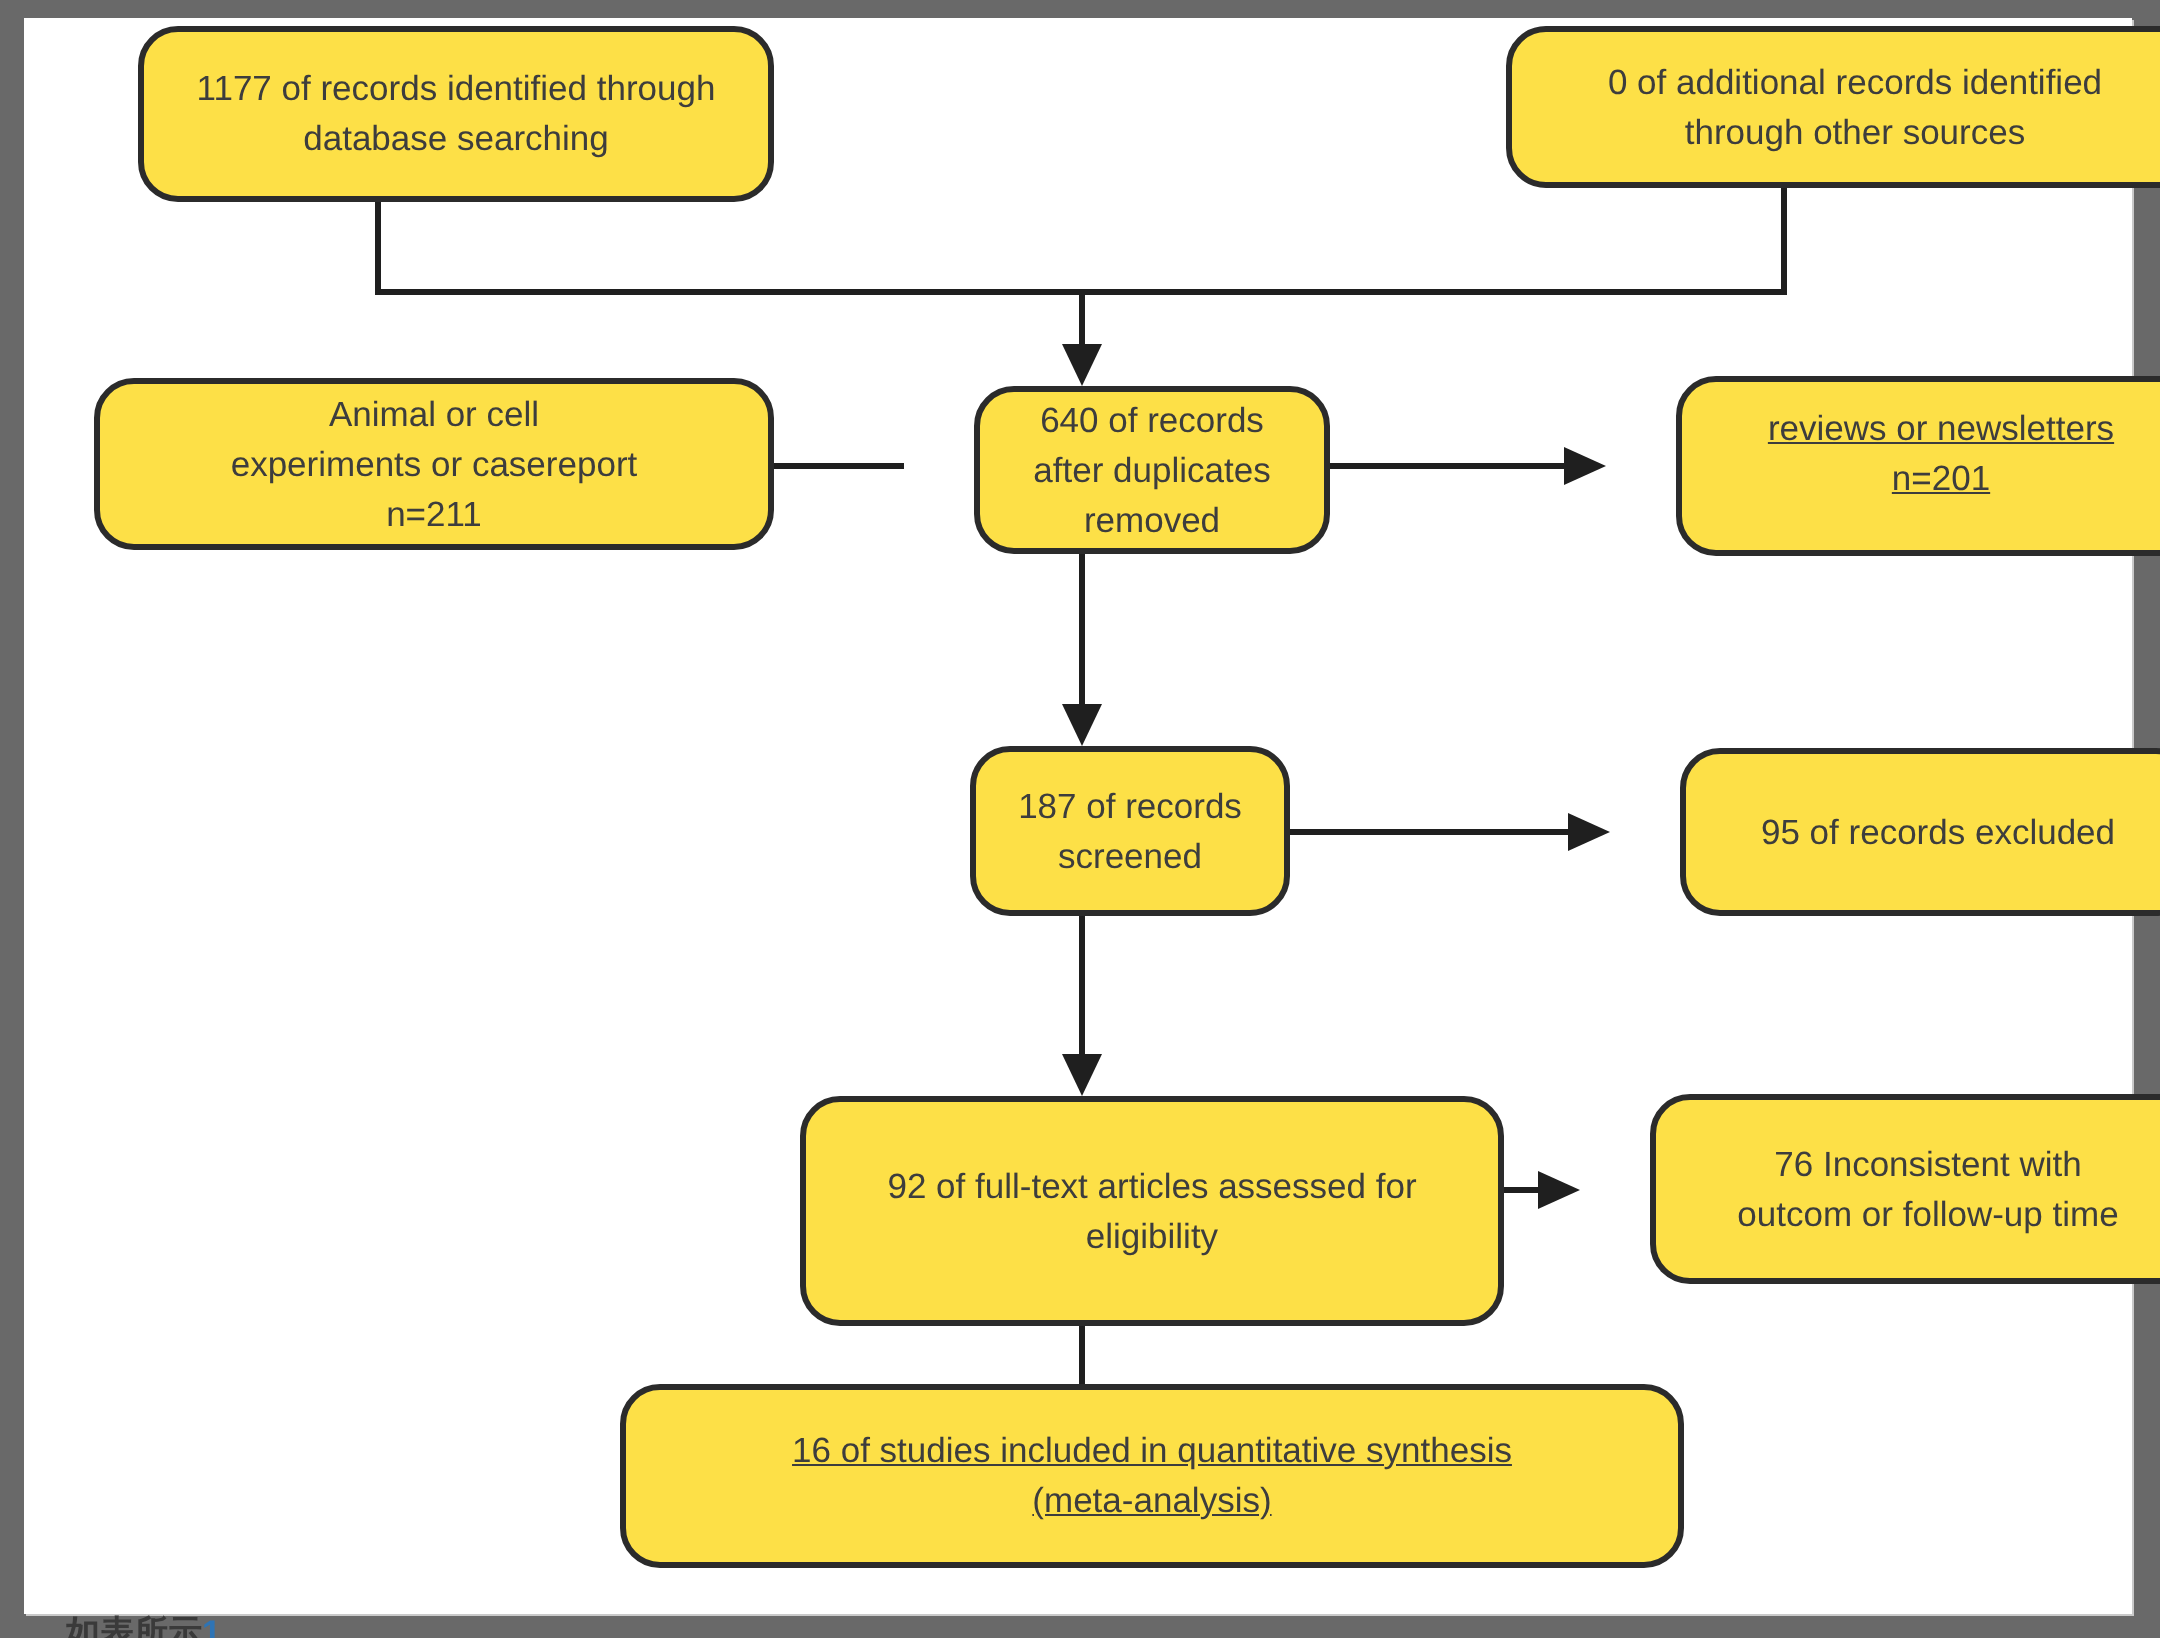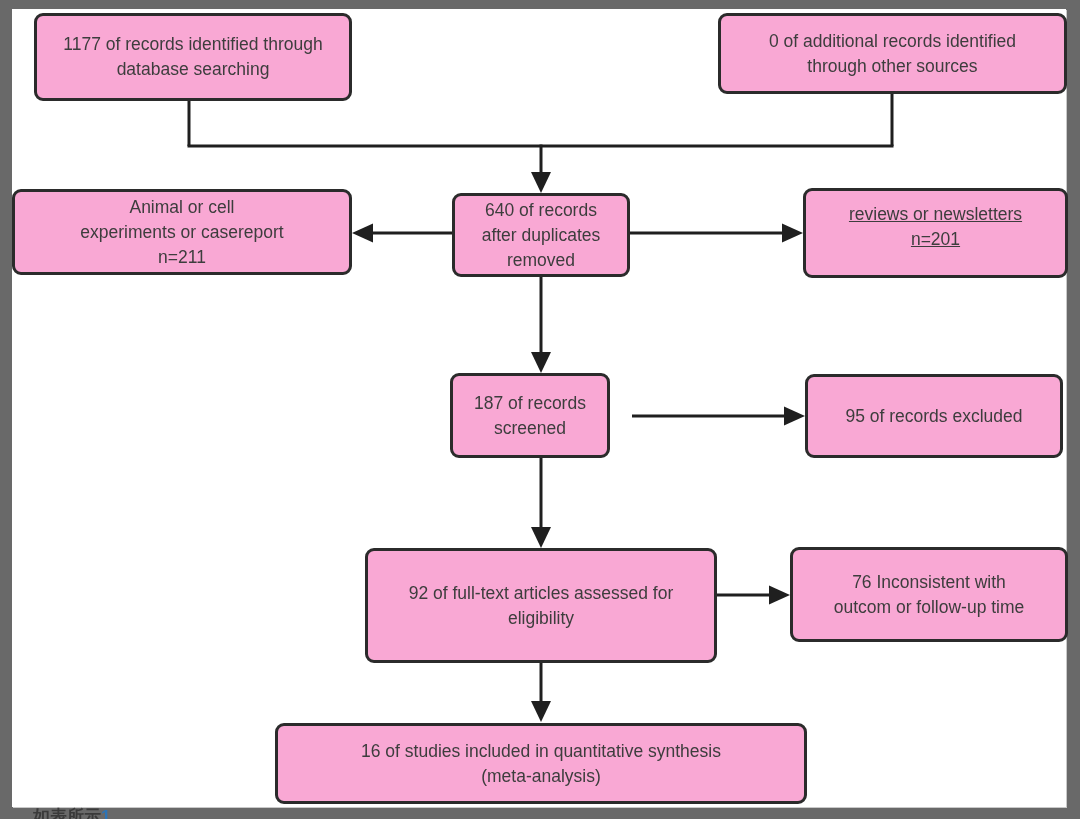--- a/index.html
+++ b/index.html
@@ -24,43 +24,44 @@
     position: absolute;
     left: 0;
     top: 0;
     width: 1080px;
     height: 819px;
     pointer-events: none;
   }
   .node {
     position: absolute;
     box-sizing: border-box;
-    background: #f9a8d4;
+    background: #fde047;
     border: 3px solid #2b2b2b;
-    border-radius: 9px;
+    border-radius: 20px;
     display: flex;
     align-items: center;
     justify-content: center;
     text-align: center;
     color: #3d3d3d;
     font-size: 17.5px;
     line-height: 25px;
+    margin-left: 35px;
   }
   .node span { white-space: pre-line; }
   #n-identified  { left: 34px;  top: 13px;  width: 318px; height: 88px; }
   #n-additional  { left: 718px; top: 13px;  width: 349px; height: 81px; }
   #n-dedup       { left: 452px; top: 193px; width: 178px; height: 84px; justify-content: center; }
   #n-animal      { left: 12px;  top: 189px; width: 340px; height: 86px; }
   #n-reviews     { left: 803px; top: 188px; width: 265px; height: 90px;
                    align-items: flex-start; padding-top: 11px; text-decoration: underline; }
   #n-screened    { left: 450px; top: 373px; width: 160px; height: 85px; }
   #n-excluded95  { left: 805px; top: 374px; width: 258px; height: 84px; }
   #n-fulltext    { left: 365px; top: 548px; width: 352px; height: 115px; }
   #n-inconsistent{ left: 790px; top: 547px; width: 278px; height: 95px; }
-  #n-included    { left: 275px; top: 723px; width: 532px; height: 81px; }
+  #n-included    { left: 275px; top: 692px; width: 532px; height: 92px; text-decoration: underline; }
   .caption {
     position: absolute;
     left: 33px;
     top: 806px;
     font-size: 17px;
     line-height: 22px;
     font-weight: bold;
     color: #3a3a3a;
     white-space: nowrap;
   }

